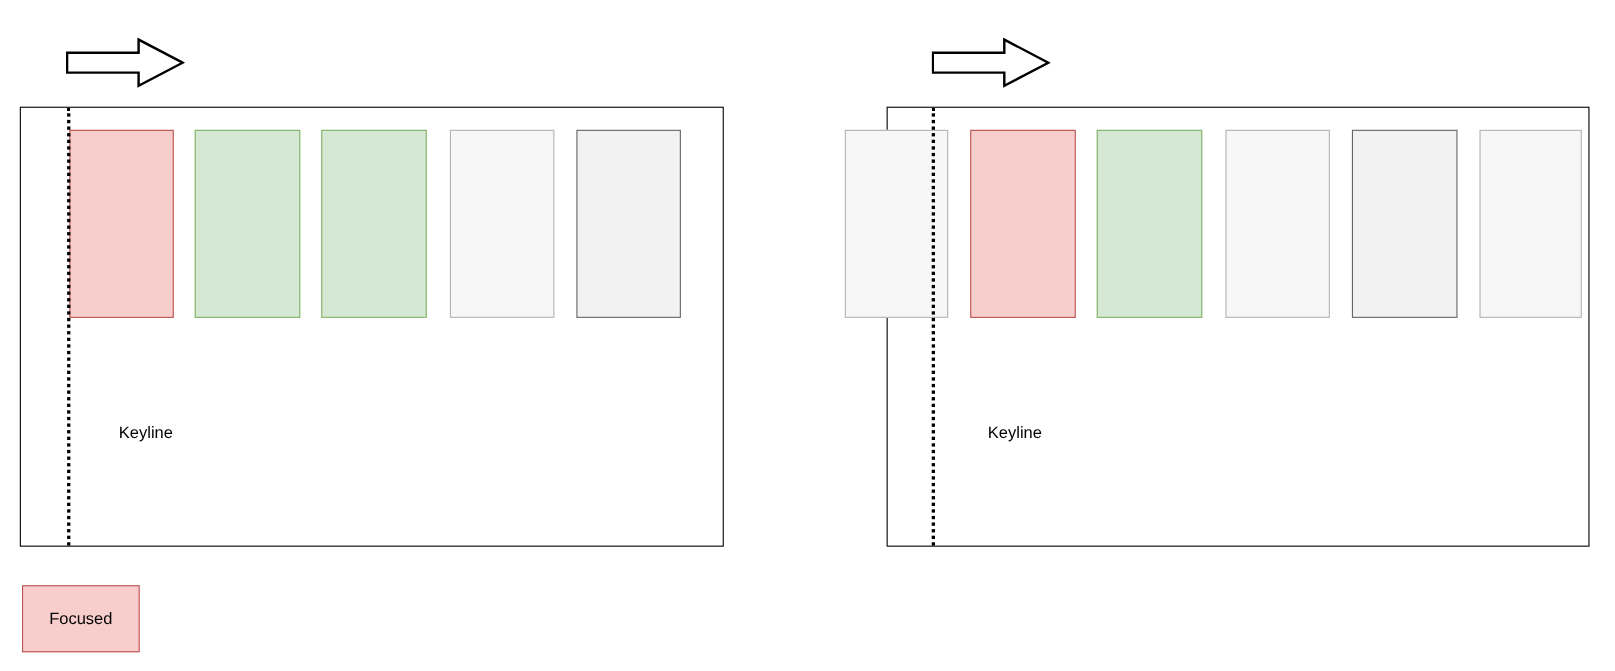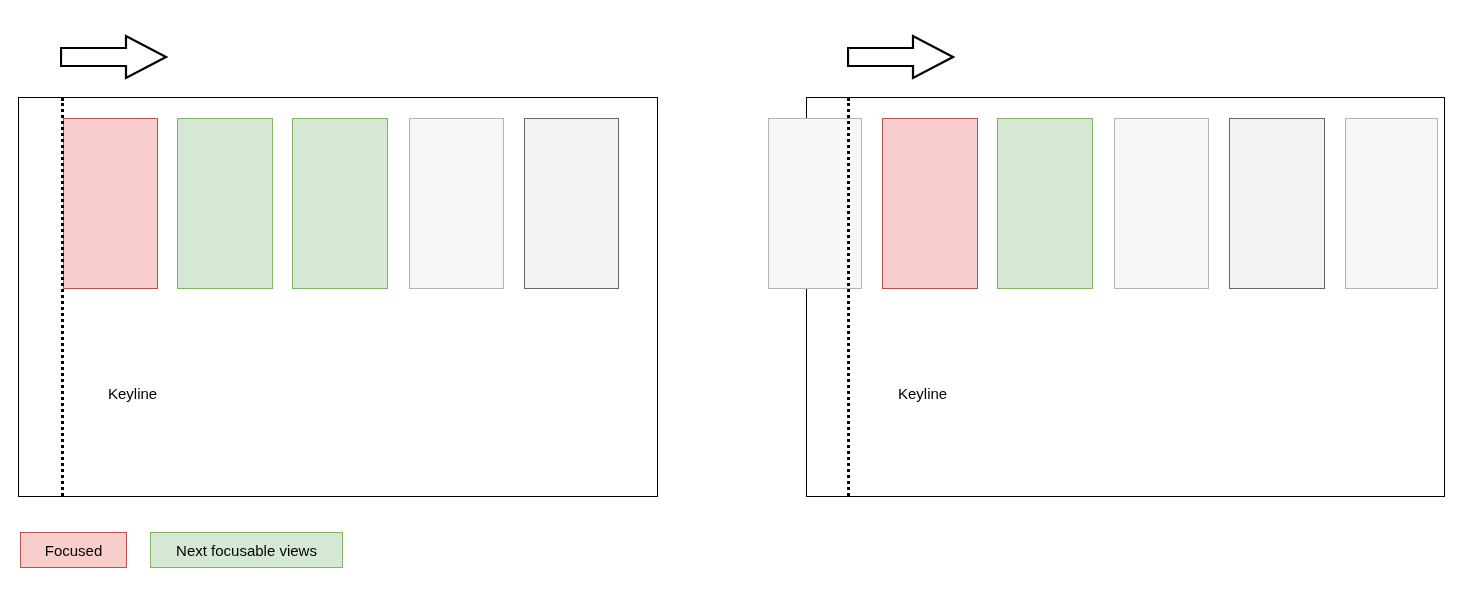--- a/index.html
+++ b/index.html
@@ -78,21 +78,21 @@
   .legend {
     position: absolute;
     left: 0; top: 0;
     width: 1468px; height: 610px;
     pointer-events: none;
   }
   .legend-item {
     position: absolute;
     box-sizing: border-box;
     top: 532px;
-    height: 36px;
+    height: 61px;
     border-width: 1.5px;
     border-style: solid;
     display: flex;
     align-items: center;
     justify-content: center;
     font-size: 15px;
     color: #000000;
     white-space: nowrap;
     pointer-events: auto;
   }
@@ -138,18 +138,15 @@
   <div class="card gray-dark" style="left:1229px; width:96px;"></div>
   <div class="card gray-light" style="left:1345px; width:93px;"></div>
 
   <div class="keyline keyline-right"></div>
   <div class="keyline-label keyline-label-right">Keyline</div>
 
   <div class="legend">
     <div class="legend-item legend-focused">
       <span>Focused</span>
     </div>
-    <div class="legend-item legend-next">
-      <span>Next focusable views</span>
-    </div>
   </div>
 
 </div>
 
 </body></html>

